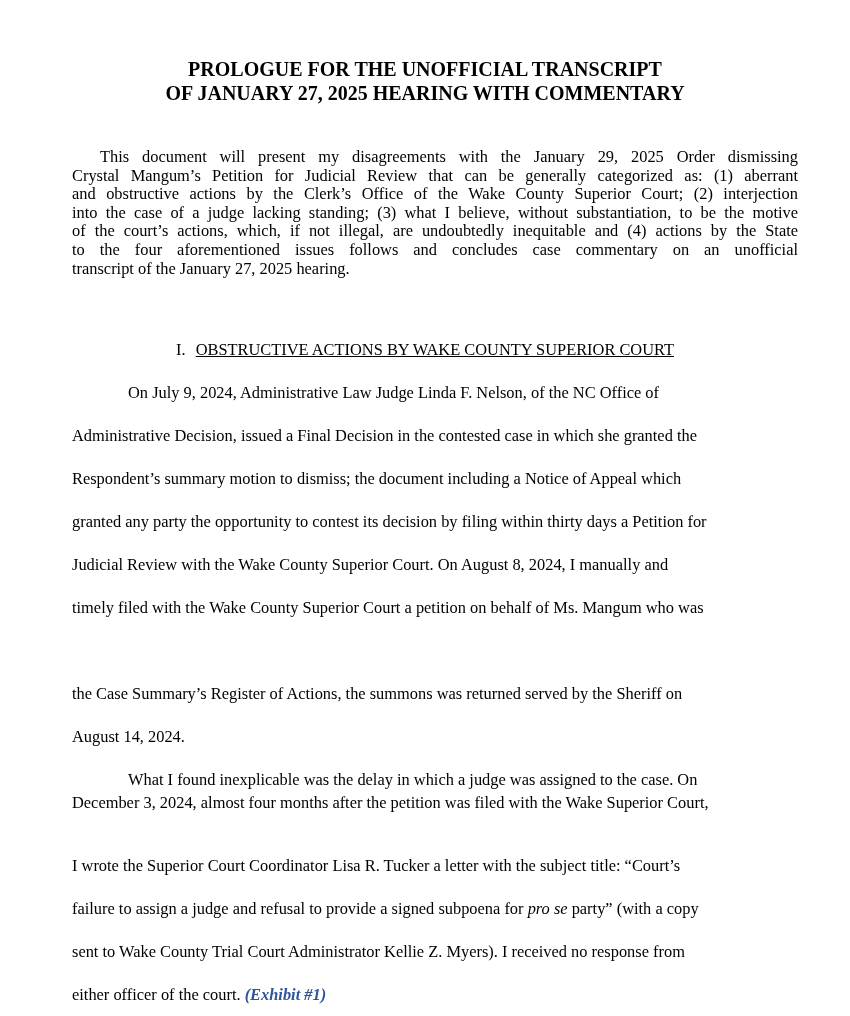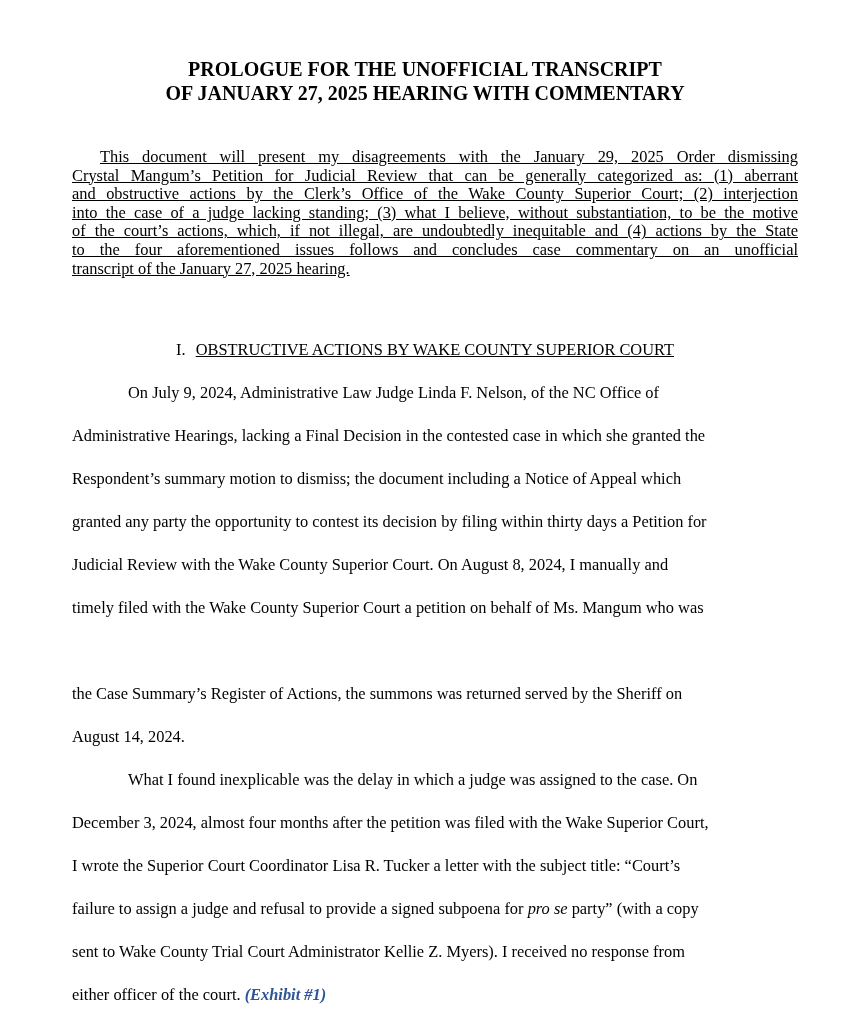--- a/index.html
+++ b/index.html
@@ -36,21 +36,20 @@
     .title.l2 { top: 81px; }
 
     .intro {
       position: absolute;
       left: 72px;
       top: 148px;
       width: 726px;
       font-size: 16.4px;
       line-height: 18.6px;
       text-align: justify;
-      text-decoration: underline;
     }
     .intro .line {
       display: block;
       text-align: justify;
       text-align-last: justify;
       white-space: nowrap;
     }
     .intro .line.last {
       text-align-last: left;
     }
@@ -101,30 +100,30 @@
     <span class="line">to the four aforementioned issues follows and concludes case commentary on an unofficial</span>
     <span class="line last">transcript of the January 27, 2025 hearing.</span>
   </div>
 
   <div class="section-heading">
     <span class="num">I.</span>
     <span class="txt">OBSTRUCTIVE ACTIONS BY WAKE COUNTY SUPERIOR COURT</span>
   </div>
 
   <div class="body-line ind" style="top:383px;">On July 9, 2024, Administrative Law Judge Linda F. Nelson, of the NC Office of</div>
-  <div class="body-line" style="top:426px;">Administrative Hearings, lacking a Final Decision in the contested case in which she granted the</div>
+  <div class="body-line" style="top:426px;">Administrative Decision, issued a Final Decision in the contested case in which she granted the</div>
   <div class="body-line" style="top:469px;">Respondent’s summary motion to dismiss; the document including a Notice of Appeal which</div>
   <div class="body-line" style="top:512px;">granted any party the opportunity to contest its decision by filing within thirty days a Petition for</div>
   <div class="body-line" style="top:555px;">Judicial Review with the Wake County Superior Court.  On August 8, 2024, I manually and</div>
   <div class="body-line" style="top:598px;">timely filed with the Wake County Superior Court a petition on behalf of Ms. Mangum who was</div>
   <div class="body-line" style="top:684px;">the Case Summary’s Register of Actions, the summons was returned served by the Sheriff on</div>
   <div class="body-line" style="top:727px;">August 14, 2024.</div>
 
   <div class="body-line ind" style="top:770px;">What I found inexplicable was the delay in which a judge was assigned to the case.   On</div>
-  <div class="body-line" style="top:813px;">December 3, 2024, almost four months after the petition was filed with the Wake Superior Court,</div>
+  <div class="body-line" style="top:793px;">December 3, 2024, almost four months after the petition was filed with the Wake Superior Court,</div>
   <div class="body-line" style="top:856px;">I wrote the Superior Court Coordinator Lisa R. Tucker a letter with the subject title: “Court’s</div>
   <div class="body-line" style="top:899px;">
     <span>failure to assign a judge and refusal to provide a signed subpoena for </span><span class="ital">pro se</span><span> party” (with a copy</span>
   </div>
   <div class="body-line" style="top:942px;">sent to Wake County Trial Court Administrator Kellie Z. Myers).  I received no response from</div>
   <div class="body-line" style="top:985px;">
     <span>either officer of the court.  </span><span class="exhibit">(Exhibit #1)</span>
   </div>
 
 </div>

